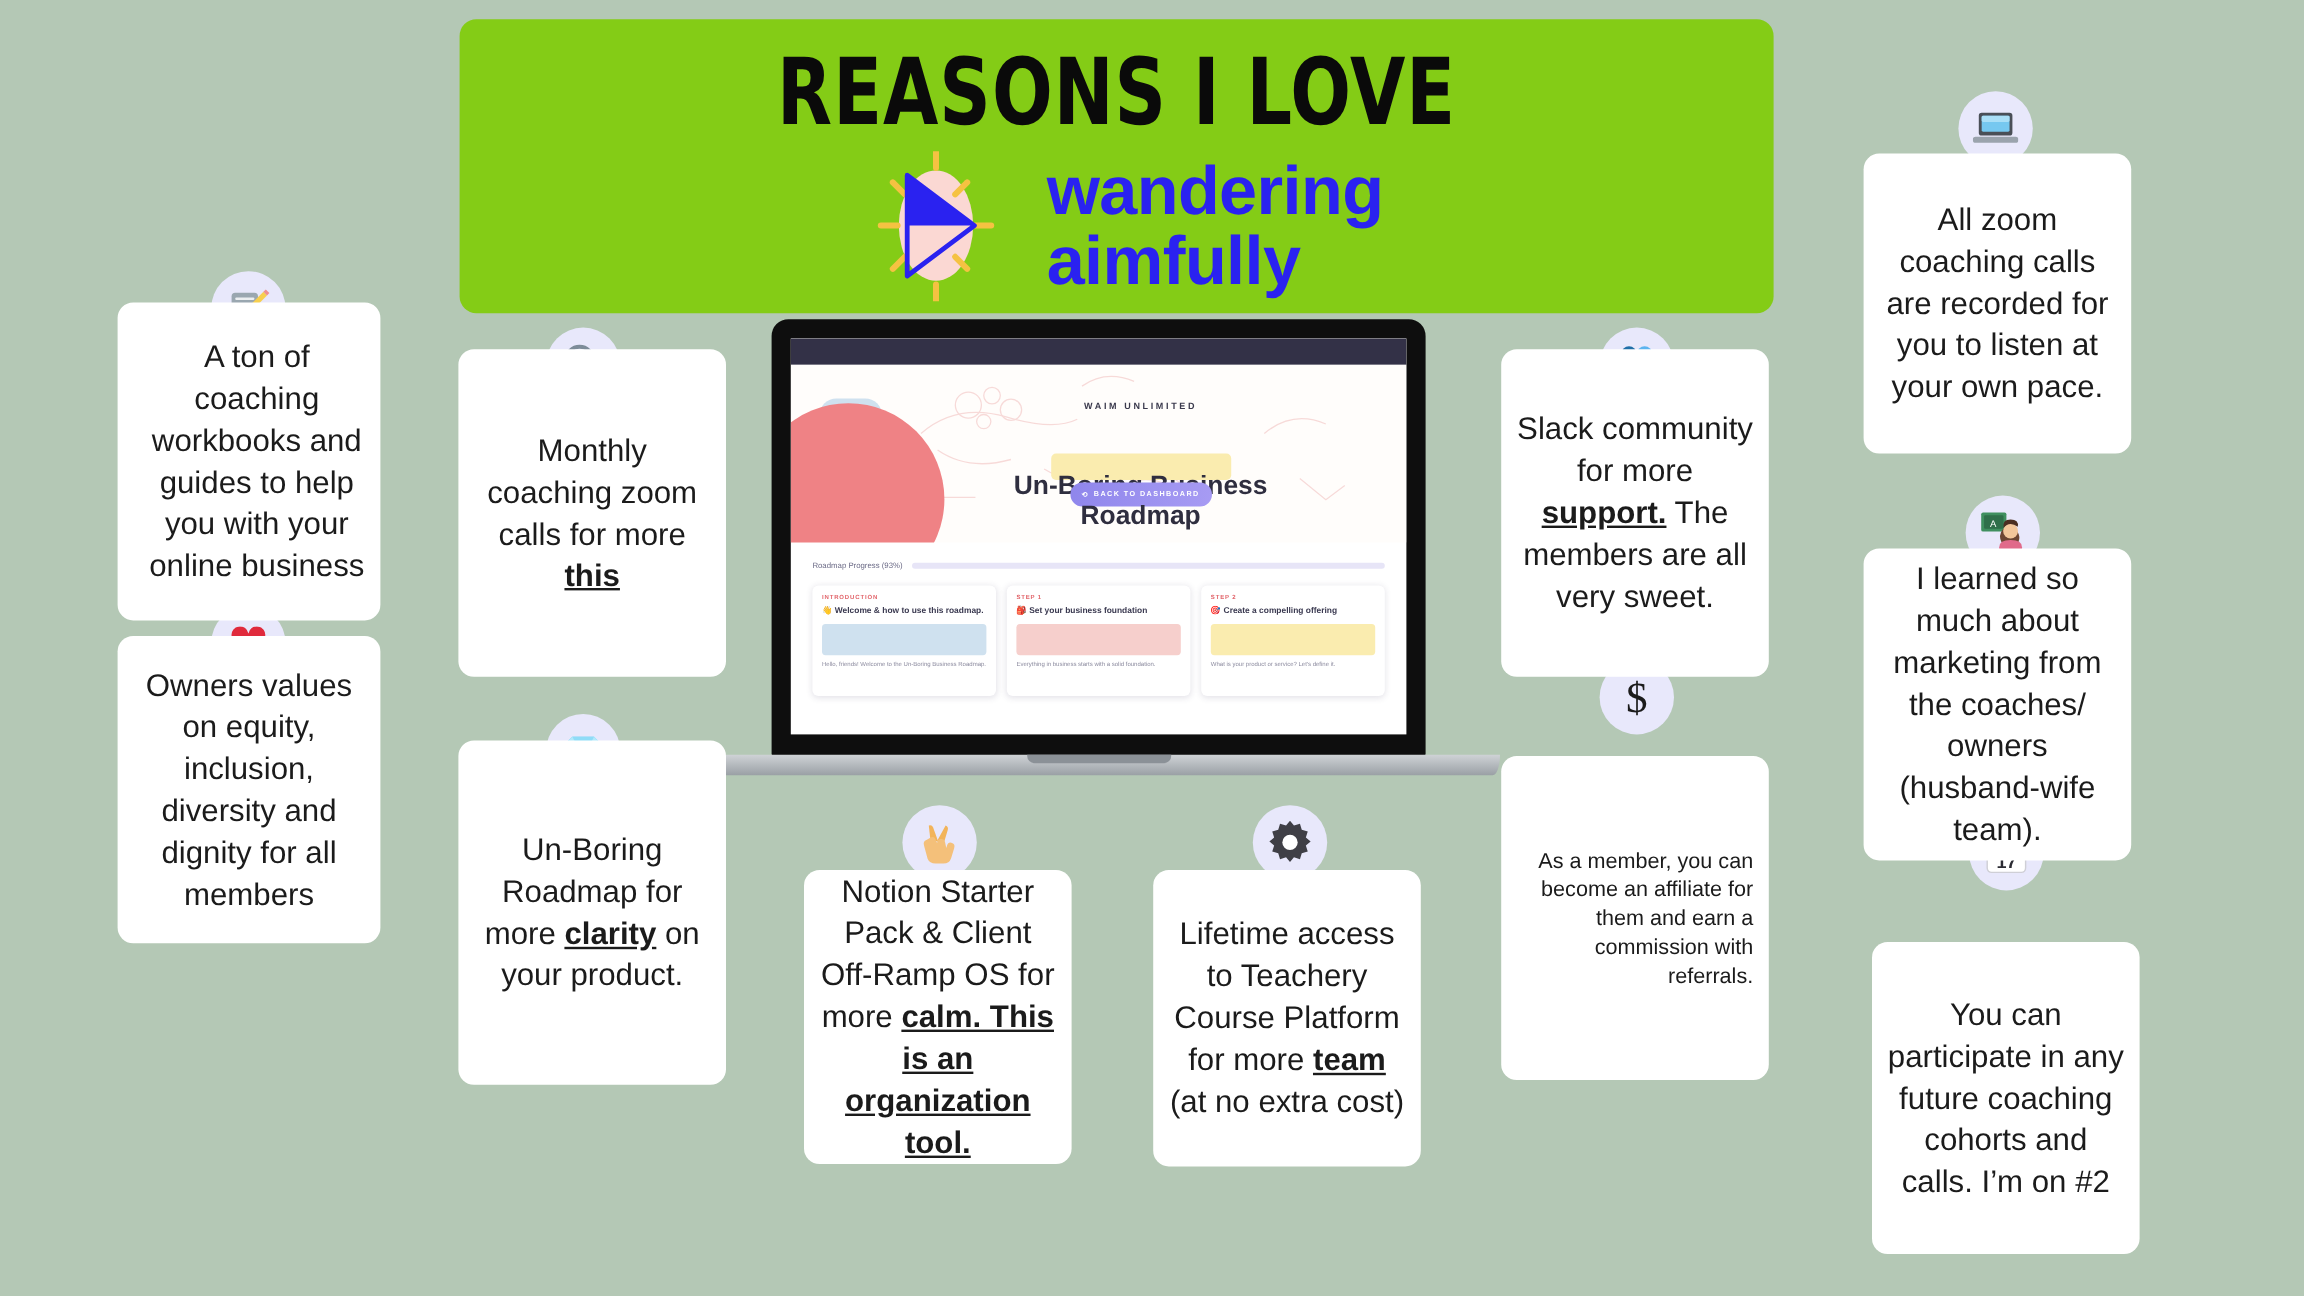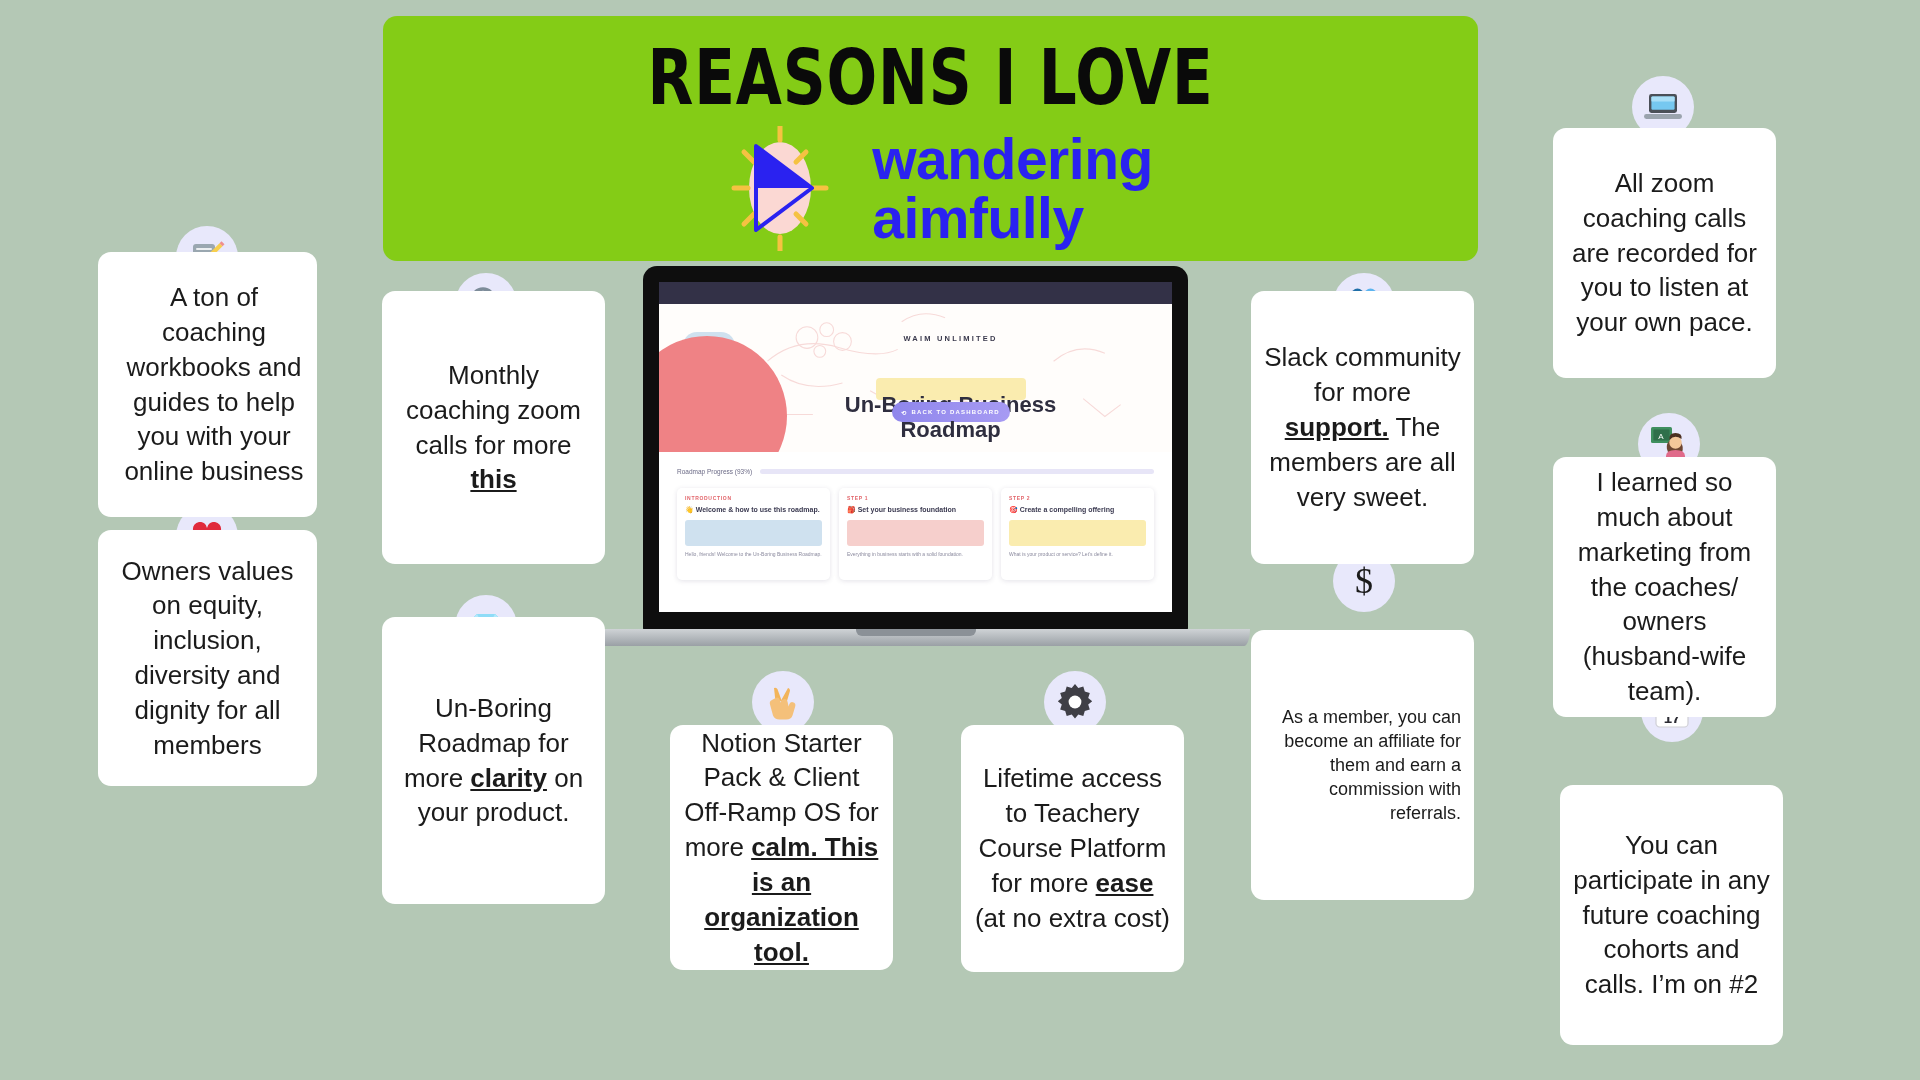--- a/index.html
+++ b/index.html
@@ -387,21 +387,21 @@
 
   <div class="info-card" style="left:382px; top:617px; width:223px; height:287px; font-size:26px;">
     <div class="info-text">Un-Boring Roadmap for more <u>clarity</u> on your product.</div>
   </div>
 
   <div class="info-card" style="left:670px; top:725px; width:223px; height:245px; font-size:26px;">
     <div class="info-text">Notion Starter Pack &amp; Client Off-Ramp OS for more <u>calm. This is an organization tool. </u></div>
   </div>
 
   <div class="info-card" style="left:961px; top:725px; width:223px; height:247px; font-size:26px;">
-    <div class="info-text">Lifetime access to Teachery Course Platform for more <u>ease </u>(at no extra cost)</div>
+    <div class="info-text">Lifetime access to Teachery Course Platform for more <u>team </u>(at no extra cost)</div>
   </div>
 
   <div class="info-card" style="left:1251px; top:291px; width:223px; height:273px; font-size:26px;">
     <div class="info-text">Slack community for more <u>support.</u> The members are all very sweet.</div>
   </div>
 
   <div class="info-card" style="left:1251px; top:630px; width:223px; height:270px; font-size:18px;text-align:right;">
     <div class="info-text">As a member, you can become an affiliate for them and earn a commission with referrals.</div>
   </div>
 

